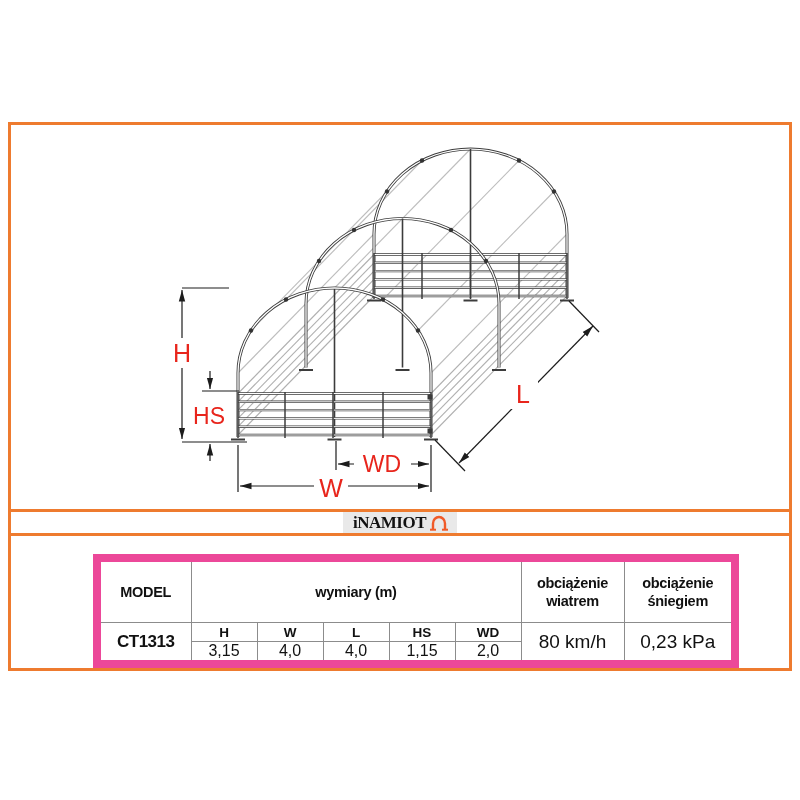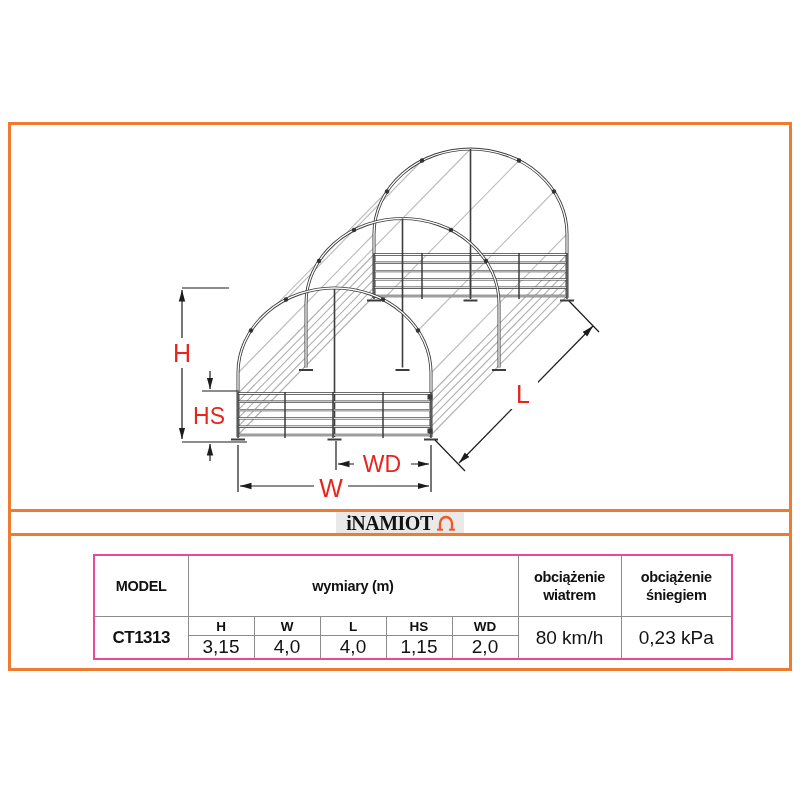--- a/index.html
+++ b/index.html
@@ -4,30 +4,30 @@
 <style>
   html,body{margin:0;padding:0;background:#ffffff;}
   #page{position:relative;width:800px;height:800px;background:#ffffff;
         font-family:"Liberation Sans",sans-serif;color:#1a1a1a;overflow:hidden;}
   .obox{position:absolute;left:8px;width:784px;box-sizing:border-box;
         border:3px solid #ee7b2f;background:#ffffff;}
   #diagram-box{top:122px;height:390px;}
   #brand-bar{top:512px;height:24px;border-top:none;display:flex;align-items:center;justify-content:center;}
   #table-box{top:536px;height:135px;border-top:none;}
   #brand-logo{display:flex;align-items:center;gap:3px;background:#e9e9e9;padding:1px 8px 1px 10px;height:19px;}
-  #logo-text{font-family:"Liberation Serif",serif;font-weight:bold;font-size:20px;
+  #logo-text{font-family:"Liberation Serif",serif;font-weight:bold;font-size:17px;
              letter-spacing:-0.5px;color:#121212;line-height:1;}
   #spec-table{position:absolute;left:82px;top:18px;border-collapse:collapse;table-layout:fixed;}
   #spec-table td{border:1.5px solid #8c8c8c;text-align:center;vertical-align:middle;
                  padding:0;color:#111;overflow:hidden;}
-  #spec-table{border:2px solid #ec4899;}
+  #spec-table{border:8px solid #ec4899;}
   .hdr{font-weight:bold;font-size:14.5px;letter-spacing:-0.3px;line-height:1.25;}
   .model-val{font-weight:bold;font-size:17px;letter-spacing:-0.5px;}
   .dimhdr{font-weight:bold;font-size:13.5px;}
-  .dimval{font-size:19px;}
+  .dimval{font-size:16px;}
   .loadval{font-size:19px;}
   svg text{font-family:"Liberation Sans",sans-serif;}
 </style>
 </head>
 <body>
 
 <div id="page">
 
   <div id="diagram-box" class="obox">
     <svg width="778" height="384" viewBox="0 0 778 384">

